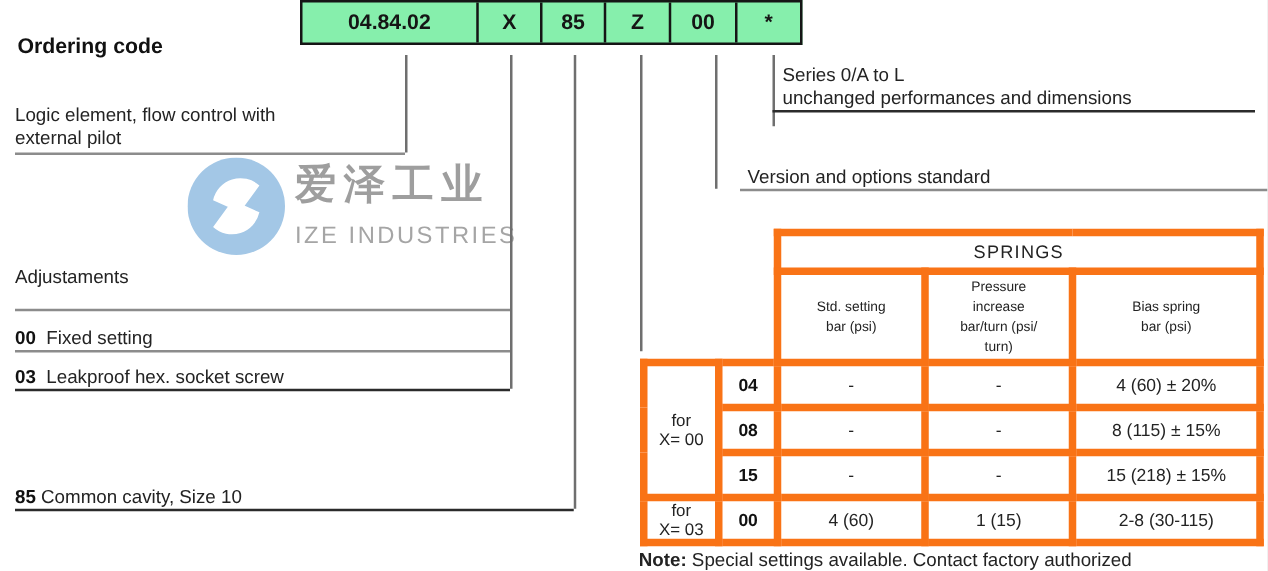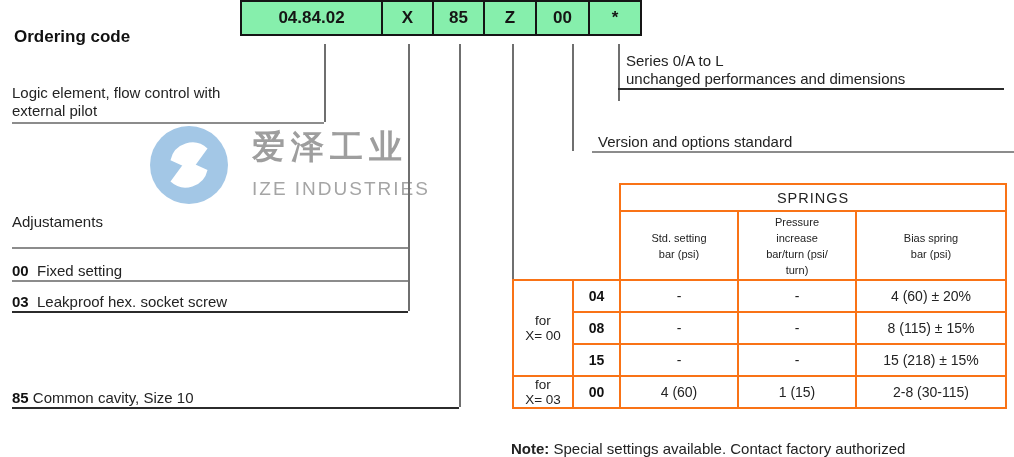--- a/index.html
+++ b/index.html
@@ -31,35 +31,35 @@
   .u-gray{border-bottom:2px solid #8c8c8c;}
   .u-dark{border-bottom:2px solid #2b2b2b;}
   .codeb{font-weight:bold; color:#111;}
 
   
   table.springs{
     position:absolute; left:512px; top:183px; width:493px;
     border-collapse:collapse; table-layout:fixed; font-size:14px; color:#232323;
   }
   table.springs td{
-    border:2px solid #f97316; text-align:center; vertical-align:middle;
+    border:6px solid #f97316; text-align:center; vertical-align:middle;
     padding:0 2px; overflow:hidden;
   }
   table.springs td.nb{border:none; background:transparent;}
   td.springs-title{height:25px; font-size:14.5px; letter-spacing:1px;}
   td.colhead{height:67px; font-size:11px; line-height:16px;}
   tr.datarow td{height:30px;}
   td.groupcell{font-size:13.5px; line-height:15px;}
   td.codecell{font-weight:bold; color:#111;}
 
   
   .note{left:511px; top:413px; width:500px; font-size:15px; line-height:19.5px; color:#232323;margin-top:26px;}
 
   
-  .watermark{left:150px; top:126px; display:flex; align-items:flex-start; gap:24px;}
+  .watermark{left:150px; top:126px; display:flex; align-items:flex-start; gap:8px;}
   .wm-text{padding-top:4px;}
   .wm-cn{font-size:33px; font-weight:bold; color:#9e9e9e; letter-spacing:6px; line-height:34px;}
   .wm-en{font-size:19px; color:#a5a5a5; letter-spacing:2px; line-height:22px; margin-top:14px;}
 </style>
 </head>
 <body>
 
 <div class="page">
 
   <div class="abs watermark">

